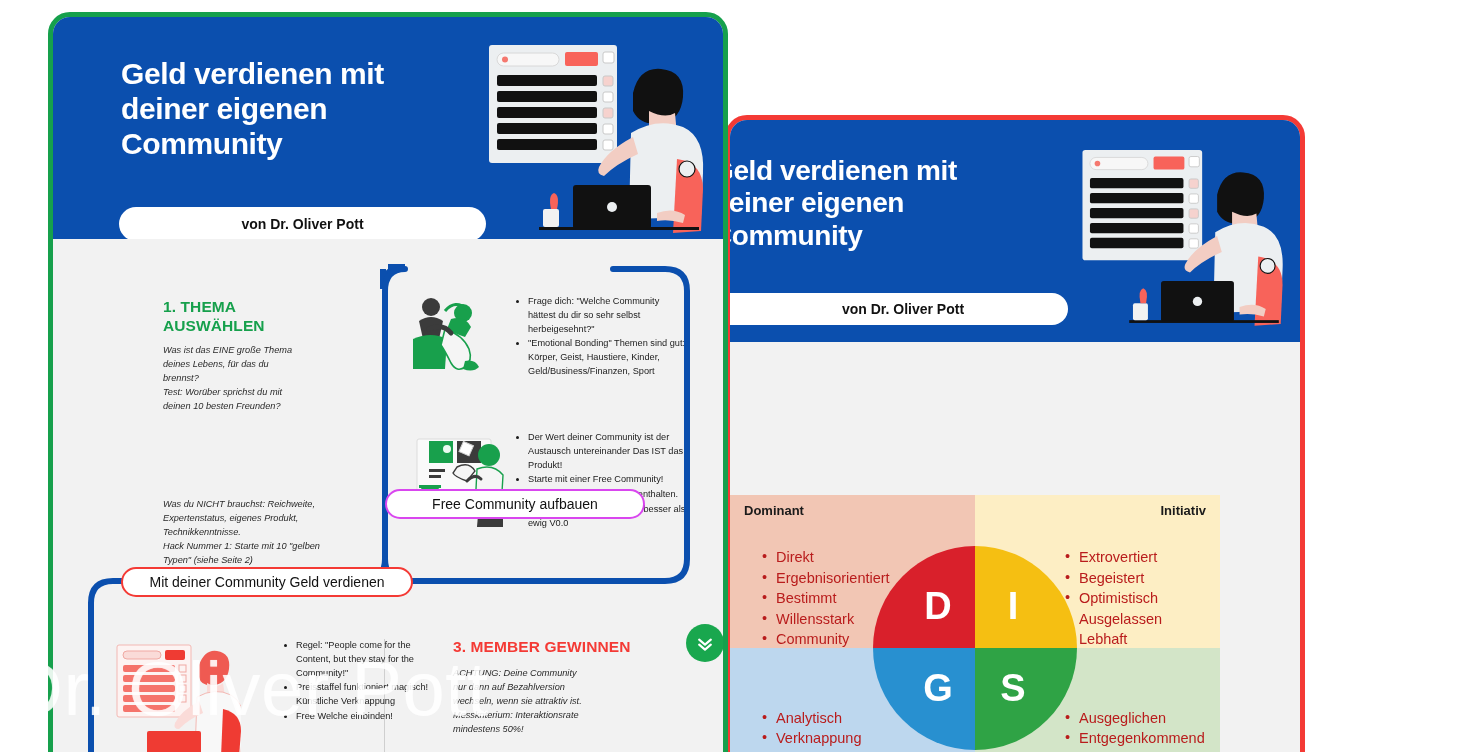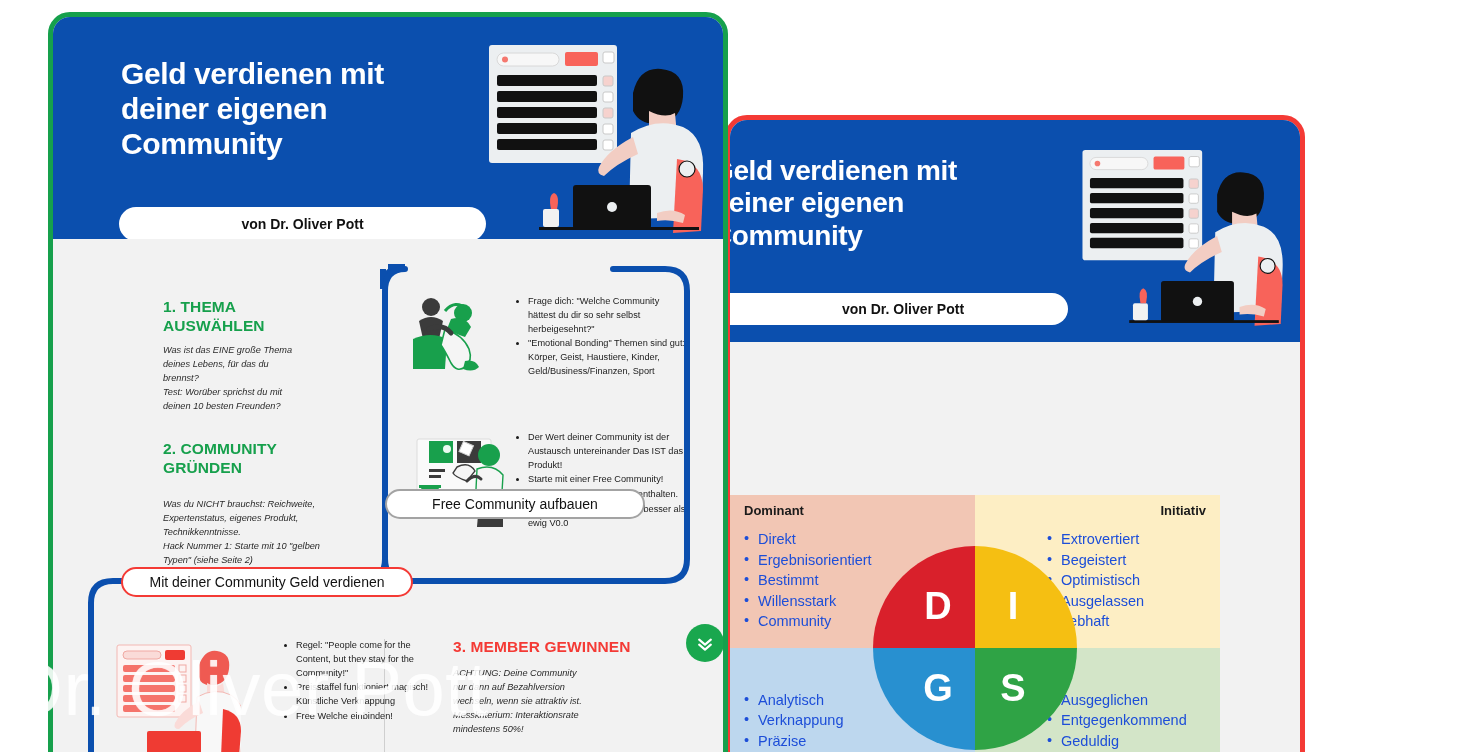--- a/index.html
+++ b/index.html
@@ -79,21 +79,21 @@
   .hero-ill { position: absolute; }
   #card-left .hero-ill  { left: 428px; top: 20px; width: 246px; height: 200px; }
   #card-right .hero-ill { left: 345px; top: 20px; width: 230px; height: 192px; }
 
   
   .body-area { position: relative; width: 100%; background: #f2f2f2; }
 
   .flow-pill {
     position: absolute;
     background: #ffffff;
-    border: 2px solid #a3a3a3;
+    border: 2px solid #d946ef;
     border-radius: 24px;
     height: 30px;
     display: flex; align-items: center; justify-content: center;
     font-size: 14px; color: #111; font-weight: 500;
     z-index: 6;
   }
   .flow-pill.red { border-color: #f43a35; }
 
   .step-head {
     position: absolute;
@@ -170,24 +170,24 @@
     position: absolute;
     font-weight: bold;
     font-size: 13px;
     color: #1a1a1a;
   }
   .q.d .q-title { left: 14px; top: 8px; }
   .q.i .q-title { right: 14px; top: 8px; }
 
   .q-list {
     position: absolute;
-    margin: 0; padding: 0;
+    margin: 18px; padding: 0;
     list-style: none;
     font-size: 14.5px;
-    color: #1d4ed8;
+    color: #b91c1c;
     line-height: 1.42;
   }
   .q-list li { position: relative; padding-left: 14px; white-space: nowrap; }
   .q-list li::before {
     content: "•"; position: absolute; left: 0; top: -1px;
   }
   .q.d .q-list { left: 14px; top: 34px; }
   .q.i .q-list { left: 72px; top: 34px; }
   .q.g .q-list { left: 14px; top: 42px; }
   .q.s .q-list { left: 72px; top: 42px; }
@@ -415,22 +415,20 @@
       <div class="vsep" style="left:331px; top:400px; height:130px;"></div>
 
       <div class="step-head" style="left:110px; top:58px; width:200px;">1. THEMA
 AUSWÄHLEN</div>
       <div class="step-body" style="left:110px; top:105px; width:178px;">Was ist das EINE große Thema
 deines Lebens, für das du
 brennst?
 Test: Worüber sprichst du mit
 deinen 10 besten Freunden?</div>
 
-      <div class="step-head" style="left:110px; top:200px; width:210px;">2. COMMUNITY
-GRÜNDEN</div>
       <div class="step-body" style="left:110px; top:259px; width:190px;">Was du NICHT brauchst: Reichweite,
 Expertenstatus, eigenes Produkt,
 Technikkenntnisse.
 Hack Nummer 1: Starte mit 10 "gelben
 Typen" (siehe Seite 2)</div>
 
       <div class="mini-ill" style="left:352px; top:50px;">
         <svg width="96" height="96" viewBox="0 0 96 96" aria-hidden="true">
           <circle cx="26" cy="18" r="9" fill="#3b3b3b"></circle>
           <path d="M14 32 q12 -8 24 0 l-4 18 l-16 0 z" fill="#3b3b3b"></path>

